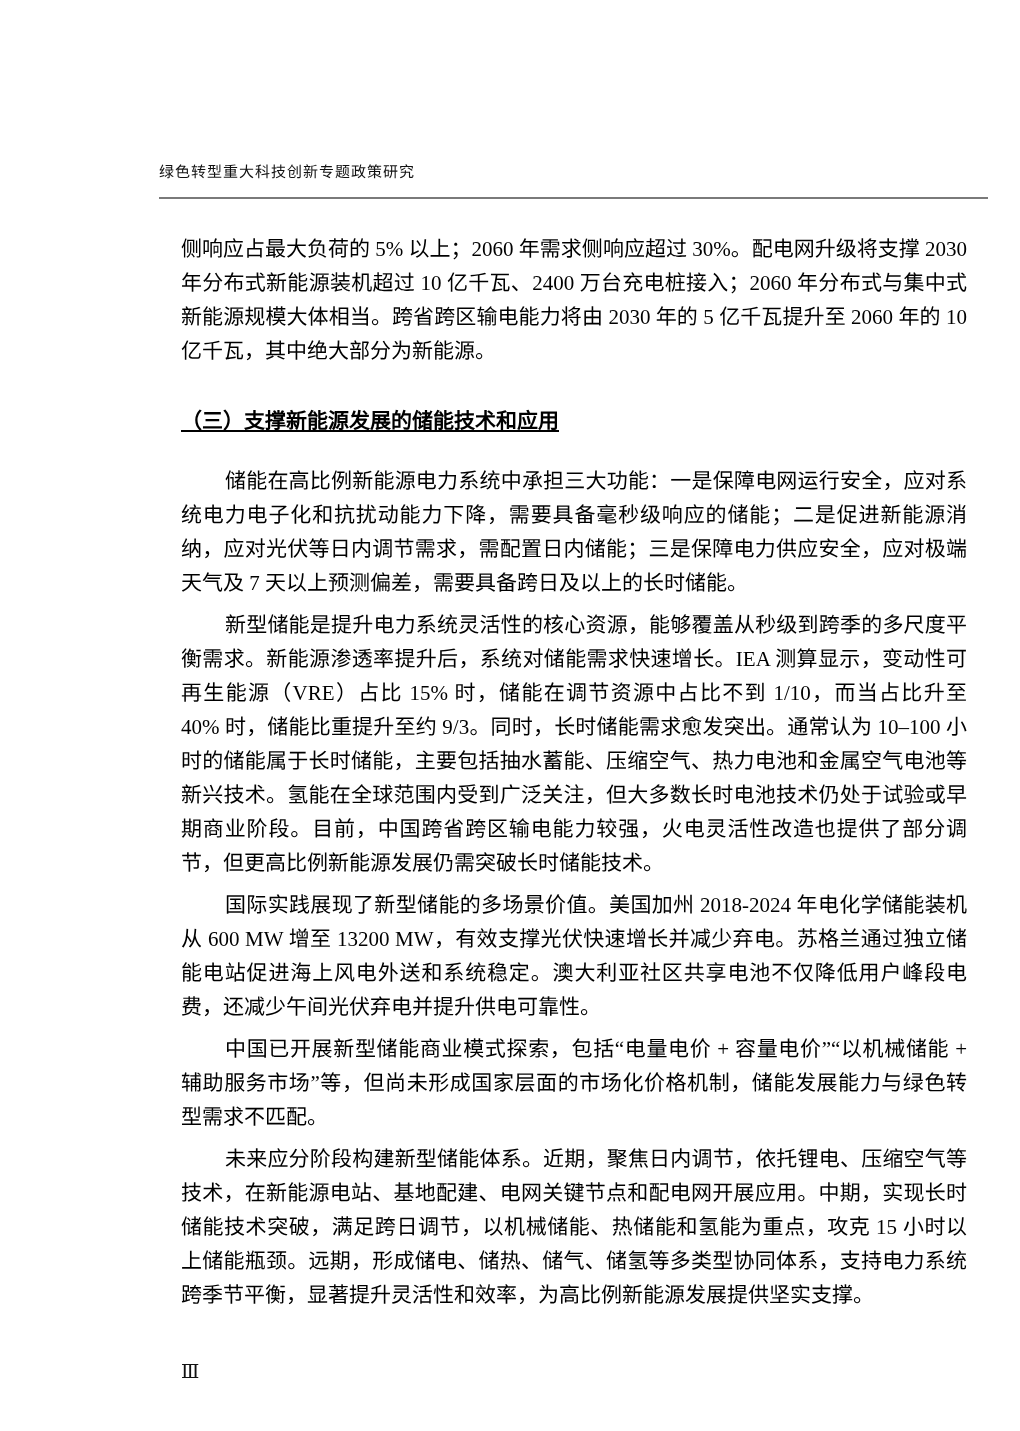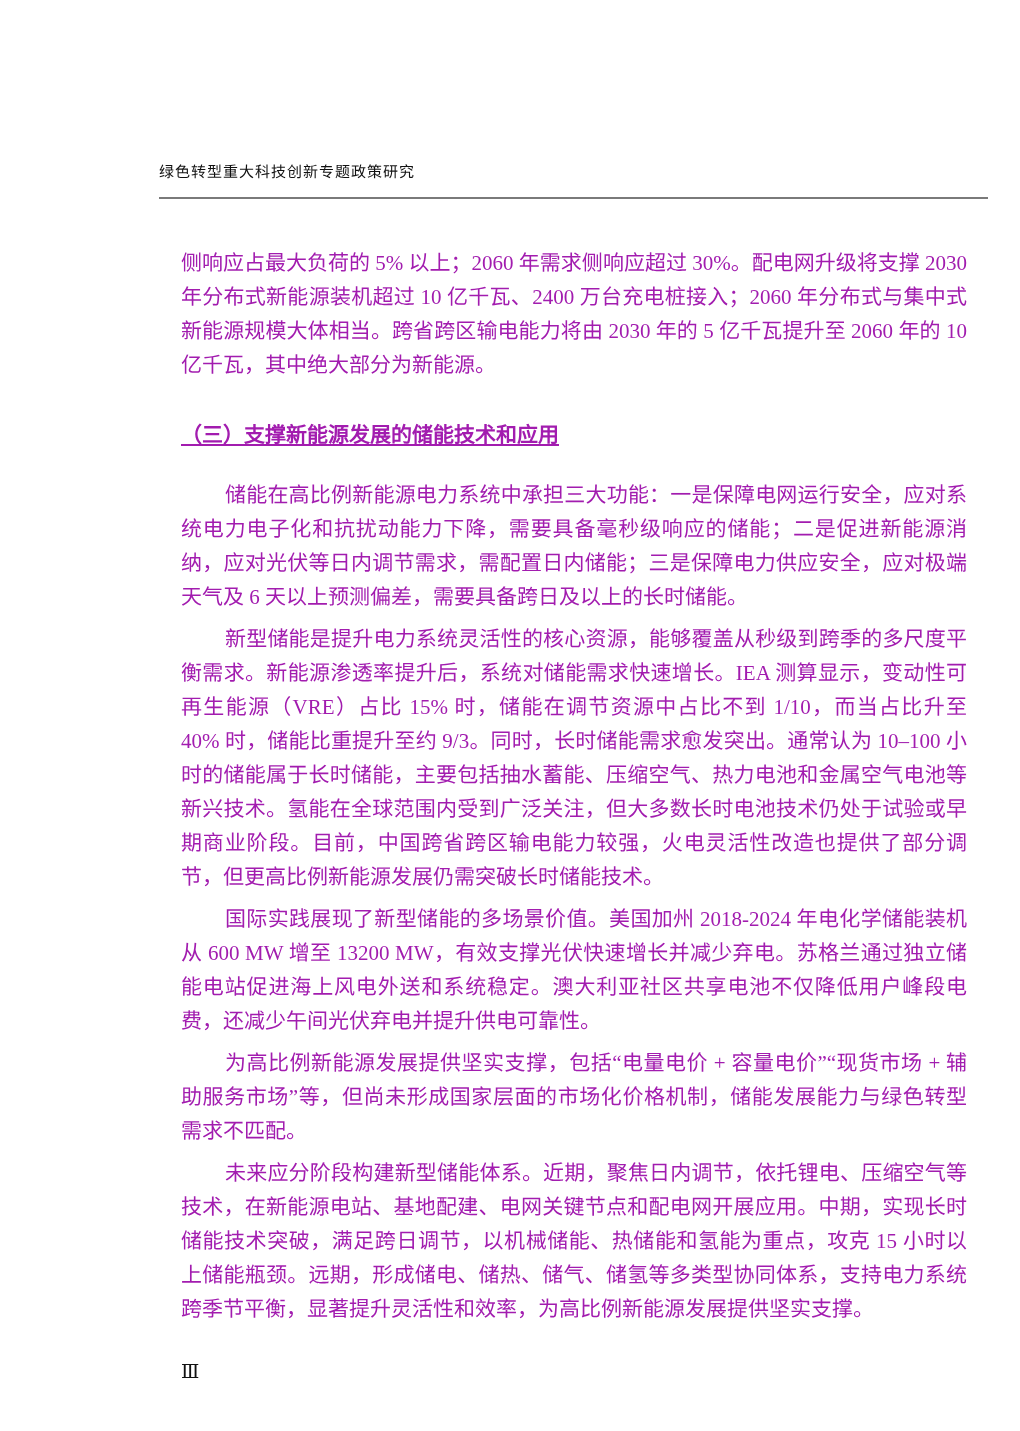--- a/index.html
+++ b/index.html
@@ -36,26 +36,26 @@
     top: 133px;
     width: 830px;
     height: 2px;
     background: #7a7a7a;
   }
 
   
   .content {
     position: absolute;
     left: 117px;
-    top: 182px;
+    top: 168px;
     width: 786px;
     font-size: 21px;
     line-height: 34px;
     text-align: justify;
-    color: #a21caf;
+    color: #000000;
   }
 
   .content p {
     margin: 0 0 8px 0;
     text-indent: 44px;
   }
 
   .content p.continuation {
     text-indent: 0;
   }
@@ -86,27 +86,27 @@
   <div class="running-header">绿色转型重大科技创新专题政策研究</div>
 
   <div class="header-rule"></div>
 
   <div class="content">
 
     <p class="continuation">侧响应占最大负荷的 5% 以上；2060 年需求侧响应超过 30%。配电网升级将支撑 2030 年分布式新能源装机超过 10 亿千瓦、2400 万台充电桩接入；2060 年分布式与集中式新能源规模大体相当。跨省跨区输电能力将由 2030 年的 5 亿千瓦提升至 2060 年的 10 亿千瓦，其中绝大部分为新能源。</p>
 
     <h3 class="section-heading">（三）支撑新能源发展的储能技术和应用</h3>
 
-    <p>储能在高比例新能源电力系统中承担三大功能：一是保障电网运行安全，应对系统电力电子化和抗扰动能力下降，需要具备毫秒级响应的储能；二是促进新能源消纳，应对光伏等日内调节需求，需配置日内储能；三是保障电力供应安全，应对极端天气及 6 天以上预测偏差，需要具备跨日及以上的长时储能。</p>
+    <p>储能在高比例新能源电力系统中承担三大功能：一是保障电网运行安全，应对系统电力电子化和抗扰动能力下降，需要具备毫秒级响应的储能；二是促进新能源消纳，应对光伏等日内调节需求，需配置日内储能；三是保障电力供应安全，应对极端天气及 7 天以上预测偏差，需要具备跨日及以上的长时储能。</p>
 
     <p>新型储能是提升电力系统灵活性的核心资源，能够覆盖从秒级到跨季的多尺度平衡需求。新能源渗透率提升后，系统对储能需求快速增长。IEA 测算显示，变动性可再生能源（VRE）占比 15% 时，储能在调节资源中占比不到 1/10，而当占比升至 40% 时，储能比重提升至约 9/3。同时，长时储能需求愈发突出。通常认为 10–100 小时的储能属于长时储能，主要包括抽水蓄能、压缩空气、热力电池和金属空气电池等新兴技术。氢能在全球范围内受到广泛关注，但大多数长时电池技术仍处于试验或早期商业阶段。目前，中国跨省跨区输电能力较强，火电灵活性改造也提供了部分调节，但更高比例新能源发展仍需突破长时储能技术。</p>
 
     <p>国际实践展现了新型储能的多场景价值。美国加州 2018-2024 年电化学储能装机从 600 MW 增至 13200 MW，有效支撑光伏快速增长并减少弃电。苏格兰通过独立储能电站促进海上风电外送和系统稳定。澳大利亚社区共享电池不仅降低用户峰段电费，还减少午间光伏弃电并提升供电可靠性。</p>
 
-    <p>为高比例新能源发展提供坚实支撑，包括“电量电价 + 容量电价”“现货市场 + 辅助服务市场”等，但尚未形成国家层面的市场化价格机制，储能发展能力与绿色转型需求不匹配。</p>
+    <p>中国已开展新型储能商业模式探索，包括“电量电价 + 容量电价”“以机械储能 + 辅助服务市场”等，但尚未形成国家层面的市场化价格机制，储能发展能力与绿色转型需求不匹配。</p>
 
     <p>未来应分阶段构建新型储能体系。近期，聚焦日内调节，依托锂电、压缩空气等技术，在新能源电站、基地配建、电网关键节点和配电网开展应用。中期，实现长时储能技术突破，满足跨日调节，以机械储能、热储能和氢能为重点，攻克 15 小时以上储能瓶颈。远期，形成储电、储热、储气、储氢等多类型协同体系，支持电力系统跨季节平衡，显著提升灵活性和效率，为高比例新能源发展提供坚实支撑。</p>
 
   </div>
 
   <div class="page-number">Ⅲ</div>
 
 </div>
 
 </body></html>

